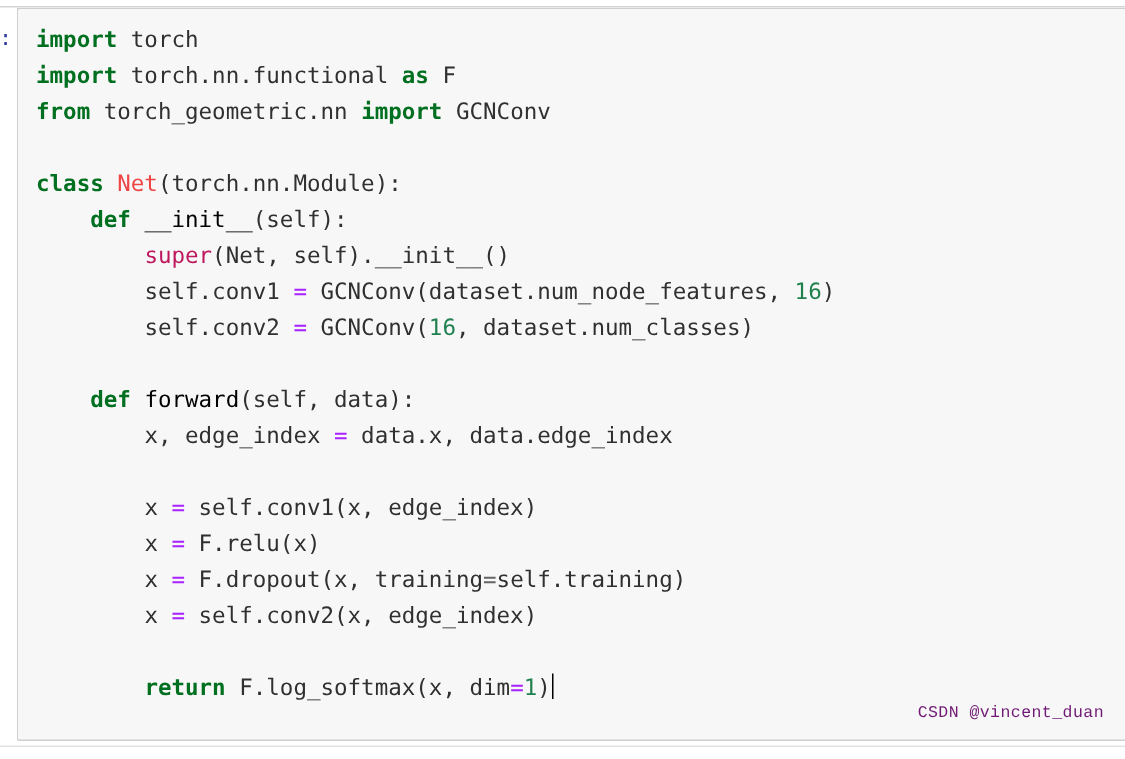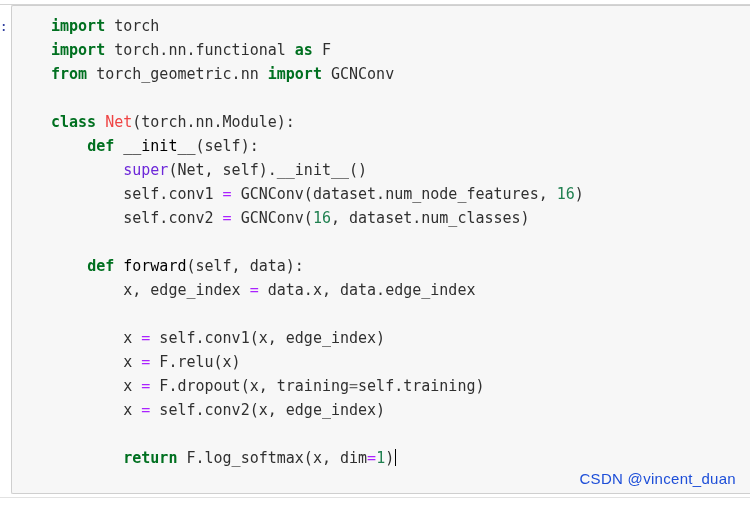--- a/index.html
+++ b/index.html
@@ -75,49 +75,49 @@
     top: 8px;
     right: 0;
     font-family: "DejaVu Sans Mono", monospace;
     font-size: 15px;
     line-height: 24px;
     white-space: pre;
     color: #303030;
     letter-spacing: 0px;
   }
 
-  .line { height: 24px; white-space: pre; margin-left: 27px; }
+  .line { height: 24px; white-space: pre; }
 
   
   .kw   { color: #007020; font-weight: bold; }   
   .nc   { color: #ef4444; }                      
   .nf   { color: #000000; }                      
-  .nb   { color: #6d28d9; }                      
+  .nb   { color: #be185d; }                      
   .op   { color: #aa22ff; }                      
   .opk  { color: #666666; }                      
   .mi   { color: #208050; text-align: right; }                      
   .pl   { color: #303030; }                      
 
   
   .caret {
     display: inline-block;
     width: 1px;
     height: 17px;
     background: #000000;
     vertical-align: -3px;
     margin-left: 1px;
   }
 
   .watermark {
     position: absolute;
     right: 14px;
     top: 470px;
-    font-family: Liberation Sans, sans-serif;
-    font-size: 15px;
-    color: #1d4ed8;
+    font-family: Liberation Mono, monospace;
+    font-size: 11px;
+    color: #701a75;
     white-space: pre;
     letter-spacing: 0.3px;
   }
 </style>
 </head>
 <body>
 
 <div id="page">
 
   <div class="top-rule"></div>

